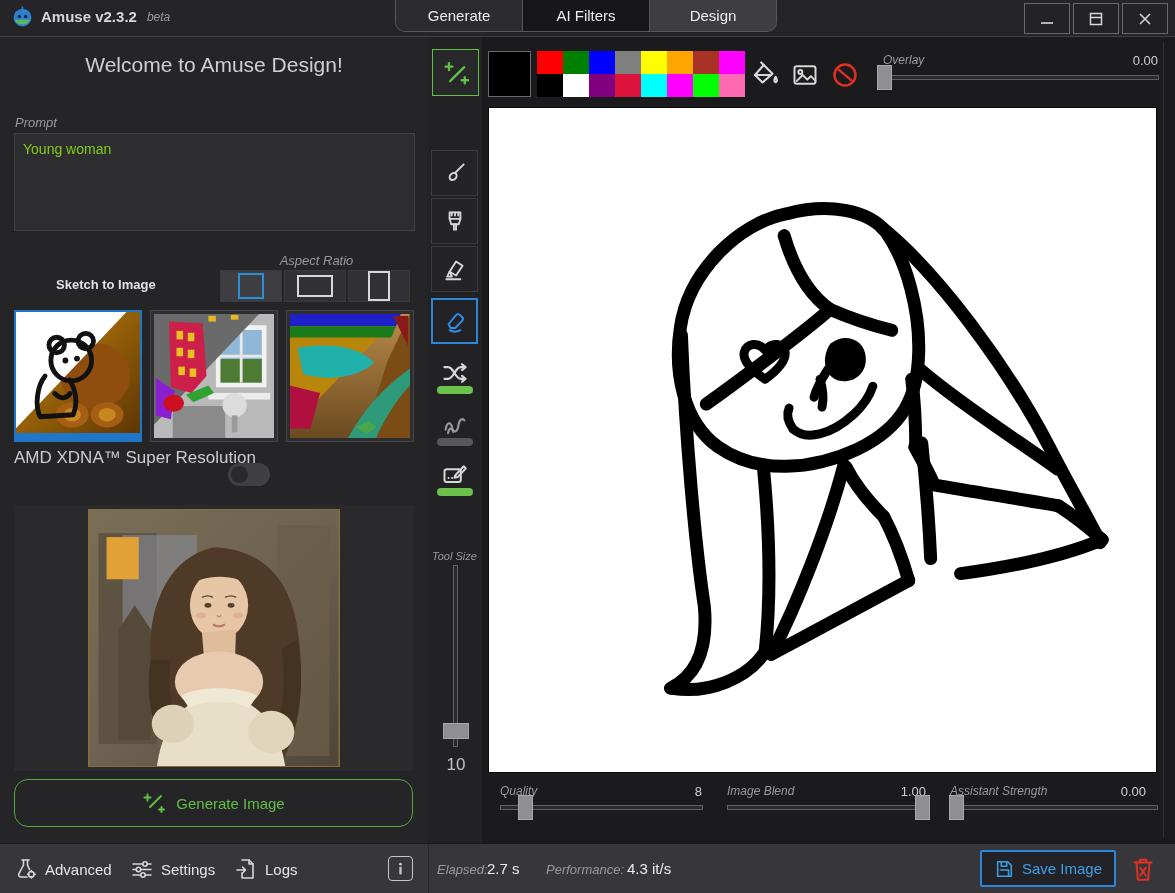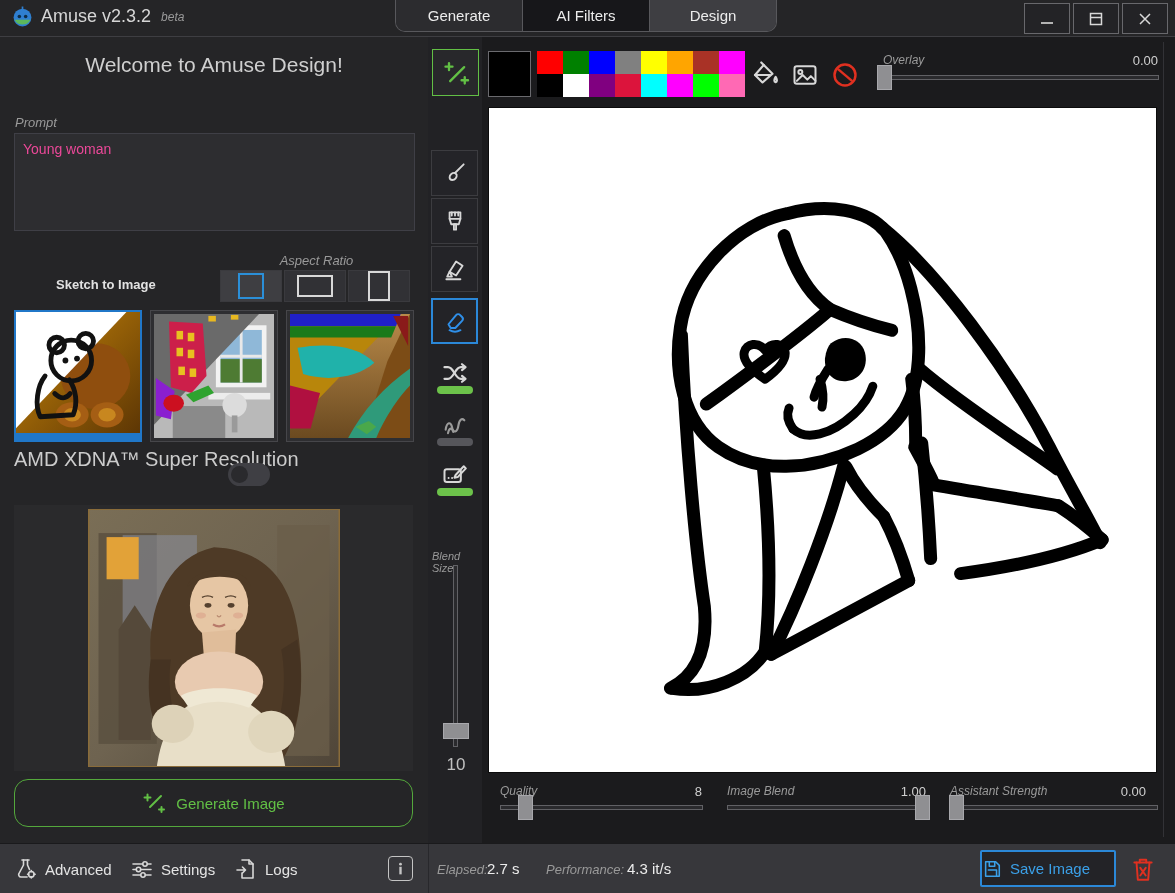--- a/index.html
+++ b/index.html
@@ -3,53 +3,53 @@
 <meta charset="utf-8">
 <style>
   html,body{margin:0;padding:0;background:#0d0d0d;}
   #app{position:relative;width:1175px;height:893px;background:#1b1b1d;overflow:hidden;
        font-family:"Liberation Sans",sans-serif;color:#ddd;-webkit-font-smoothing:antialiased;}
   svg{display:block;}
 
   
   .titlebar{position:absolute;top:0;left:0;width:1175px;height:36px;background:#252527;border-bottom:1px solid #3e3e42;}
   .app-id{position:absolute;left:12px;top:6px;display:flex;align-items:center;gap:8px;}
-  .app-title{font-size:18px;font-weight:normal;color:#d6d6d6;}
+  .app-title{font-size:15px;font-weight:bold;color:#d6d6d6;}
   .app-beta{font-size:12px;font-style:italic;color:#9a9a9a;margin-left:2px;}
   .tabs{position:absolute;left:395px;top:0;height:31px;display:flex;border:1px solid #58585c;border-top:none;
         border-radius:0 0 10px 10px;overflow:hidden;background:#2c2c2f;}
   .tab{width:126px;display:flex;align-items:center;justify-content:center;font-size:15px;color:#ececec;
        background:#2c2c2f;border-right:1px solid #58585c;cursor:default;}
   .tab.mid{background:#17171a;}
   .tab.active{background:#3e3e42;border-right:none;}
   .win-controls{position:absolute;right:7px;top:3px;display:flex;gap:3px;}
   .win-btn{width:44px;height:29px;border:1px solid #68686c;background:#232326;display:flex;align-items:center;justify-content:center;}
 
   
   .left-panel{position:absolute;top:37px;left:0;width:428px;height:806px;background:#252527;}
   .welcome-title{position:absolute;top:16px;left:0;width:428px;text-align:center;font-size:21px;color:#cfcfcf;}
   .welcome-subtitle{position:absolute;top:46px;left:0;width:428px;text-align:center;font-size:13.5px;color:#b4b4b4;}
   .lbl-italic{font-style:italic;color:#9a9a9a;font-size:13px;}
   .prompt-label{position:absolute;left:15px;top:78px;}
   .prompt-input{position:absolute;left:14px;top:96px;width:383px;height:82px;background:#2d2d30;border:1px solid #3f3f46;
-                color:#ec4899;font-size:14px;font-family:"Liberation Sans",sans-serif;padding:7px 8px;resize:none;outline:none;}
+                color:#84cc16;font-size:14px;font-family:"Liberation Sans",sans-serif;padding:7px 8px;resize:none;outline:none;}
   .section-title{position:absolute;left:56px;top:240px;font-size:13px;font-weight:bold;color:#e2e2e2;}
   .aspect-label{position:absolute;left:220px;top:216px;width:193px;text-align:center;}
   .aspect-row{position:absolute;left:220px;top:233px;display:flex;gap:2px;}
   .aspect-btn{width:62px;height:32px;background:#313135;display:flex;align-items:center;justify-content:center;border:1px solid #3a3a3e;box-sizing:border-box;}
   .aspect-btn.active{background:#3e3e42;}
   .sq-icon{width:22px;height:22px;border:2px solid #2b8fd8;}
   .ls-icon{width:32px;height:18px;border:2px solid #d8d8d8;}
   .pt-icon{width:18px;height:26px;border:2px solid #d8d8d8;}
   .thumb-row{position:absolute;left:14px;top:273px;display:flex;gap:8px;}
   .thumb{width:128px;height:132px;box-sizing:border-box;position:relative;border:1px solid #46464a;padding:3px;background:#2e2e31;}
   .thumb svg{width:100%;height:100%;}
   .thumb.selected{border:2px solid #2077c8;padding:0;background:#000;}
   .thumb-selbar{position:absolute;left:0;bottom:0;width:100%;height:7px;background:#2077c8;}
-  .sr-label{position:absolute;left:14px;top:411px;font-size:20px;color:#cccccc;}
+  .sr-label{position:absolute;left:14px;top:411px;font-size:17px;color:#cccccc;}
   .toggle{position:absolute;left:228px;top:426px;width:42px;height:23px;border-radius:12px;background:#3f3f44;}
   .toggle-knob{position:absolute;left:3px;top:3px;width:17px;height:17px;border-radius:50%;background:#2a2a2d;}
   .preview-panel{position:absolute;left:14px;top:468px;width:399px;height:266px;background:#2a2a2c;display:flex;align-items:center;justify-content:center;}
   .generate-btn{position:absolute;left:14px;top:742px;width:399px;height:48px;box-sizing:border-box;border:1.5px solid #54a83c;
                 border-radius:14px;background:transparent;display:flex;align-items:center;justify-content:center;gap:10px;
                 color:#62c045;font-size:15px;cursor:pointer;}
 
   
   .right-panel{position:absolute;top:37px;left:428px;width:747px;height:806px;background:#1b1b1d;}
   .rp-border{position:absolute;left:735px;top:5px;width:1px;height:795px;background:#323236;}
@@ -88,21 +88,21 @@
 
   
   .footer{position:absolute;top:843px;left:0;width:1175px;height:50px;background:#37373b;border-top:1px solid #1a1a1c;box-sizing:border-box;}
   .foot-btn{position:absolute;top:9px;height:32px;display:flex;align-items:center;gap:7px;font-size:15px;color:#e4e4e4;cursor:pointer;}
   .info-btn{position:absolute;left:388px;top:12px;width:25px;height:25px;border:1.5px solid #c4c4c4;border-radius:4px;box-sizing:border-box;
             display:flex;align-items:center;justify-content:center;cursor:pointer;}
   .status-sep{position:absolute;left:428px;top:0;width:1px;height:50px;background:#28282c;}
   .stat-label{position:absolute;top:18px;font-style:italic;font-size:13px;color:#9a9a9a;}
   .stat-value{position:absolute;top:16px;font-size:15px;color:#ececec;}
   .save-btn{position:absolute;left:980px;top:6px;width:136px;height:37px;box-sizing:border-box;border:2px solid #2b88d8;border-radius:2px;
-            background:#232327;display:flex;align-items:center;gap:8px;color:#3ba0e8;font-size:15px;cursor:pointer;}
+            background:#232327;display:flex;align-items:center;justify-content:center;gap:8px;color:#3ba0e8;font-size:15px;cursor:pointer;}
   .trash-btn{position:absolute;left:1129px;top:10px;width:28px;height:30px;display:flex;align-items:center;justify-content:center;cursor:pointer;}
 </style>
 </head>
 <body>
 
 <div id="app">
 
   <div class="titlebar">
     <div class="app-id">
       <span>
@@ -426,21 +426,21 @@
       <svg width="28" height="28" viewBox="0 0 24 24">
         <g stroke="#d8d8d8" stroke-width="1.7" fill="none" stroke-linecap="round" stroke-linejoin="round">
           <rect x="3" y="7" width="14" height="11" rx="2"></rect>
           <path d="M6.5,14.5 h0.01 M9.5,14.5 h0.01"></path>
           <path d="M12.5,12 L19.5,4.5 l1.8,1.8 -7,7.5 -2.8,0.5 z"></path>
         </g>
       </svg>
     </div>
     <div class="pill on" style="top:451px;"></div>
 
-    <div class="lbl-italic toolsize-label" style="font-size:11px;">Blend Size</div>
+    <div class="lbl-italic toolsize-label" style="font-size:11px;">Tool Size</div>
     <div class="vtrack"></div>
     <div class="vthumb"></div>
     <div class="toolsize-value">10</div>
 
     <div class="canvas">
       <svg viewBox="0 0 669 666">
         <g fill="none" stroke="#000" stroke-width="13" stroke-linecap="round" stroke-linejoin="round">
           <path d="M299,106 C340,95 380,102 398,124 C420,155 432,205 431,245 C430,290 415,320 370,342 C325,363 270,368 230,340 C195,315 185,265 192,220 C200,165 250,115 299,106 Z"></path>
           <path d="M296,128 C306,162 322,188 342,202 C312,228 262,265 218,297"></path>
           <path d="M342,202 C365,212 388,219 404,223"></path>

